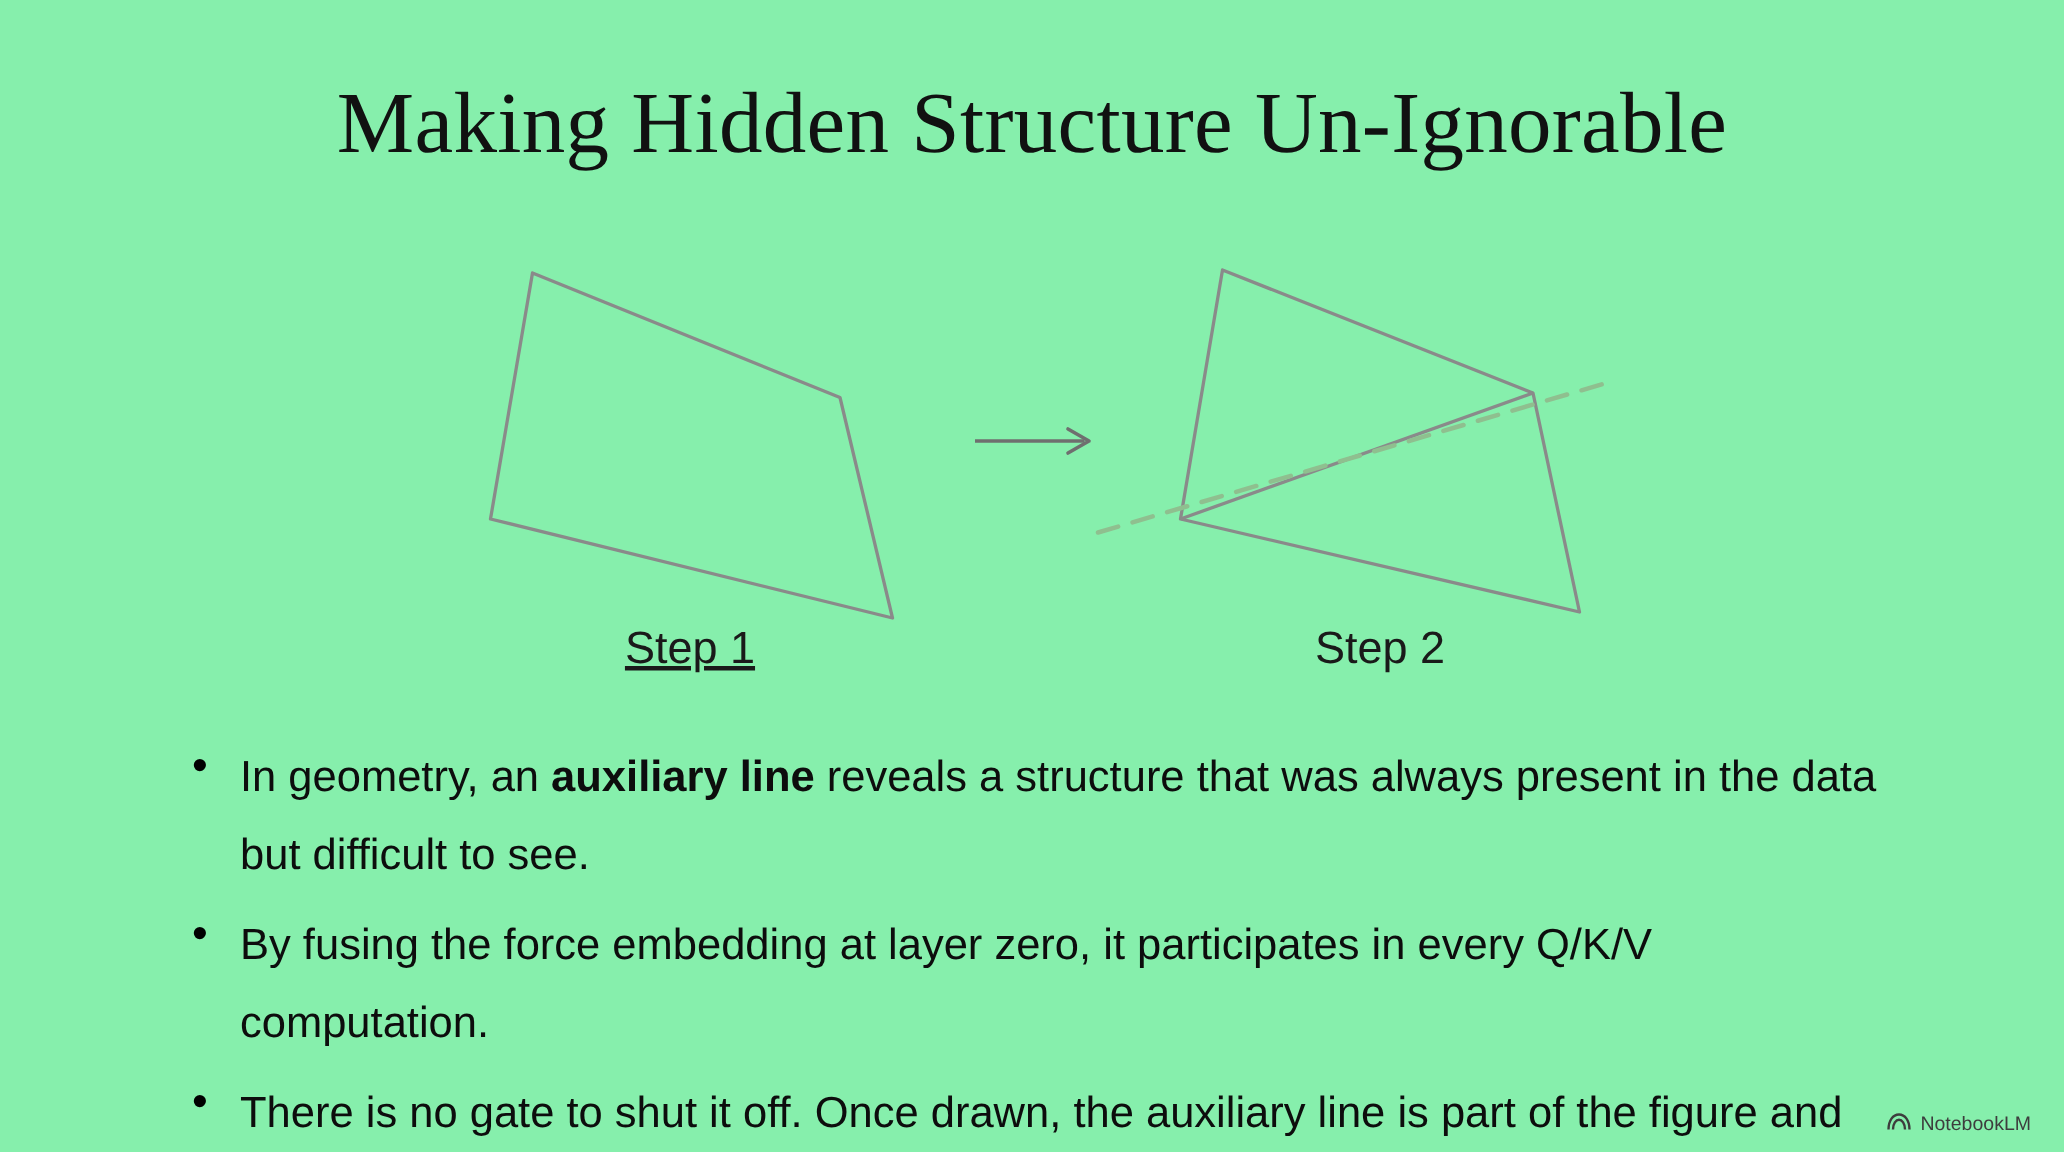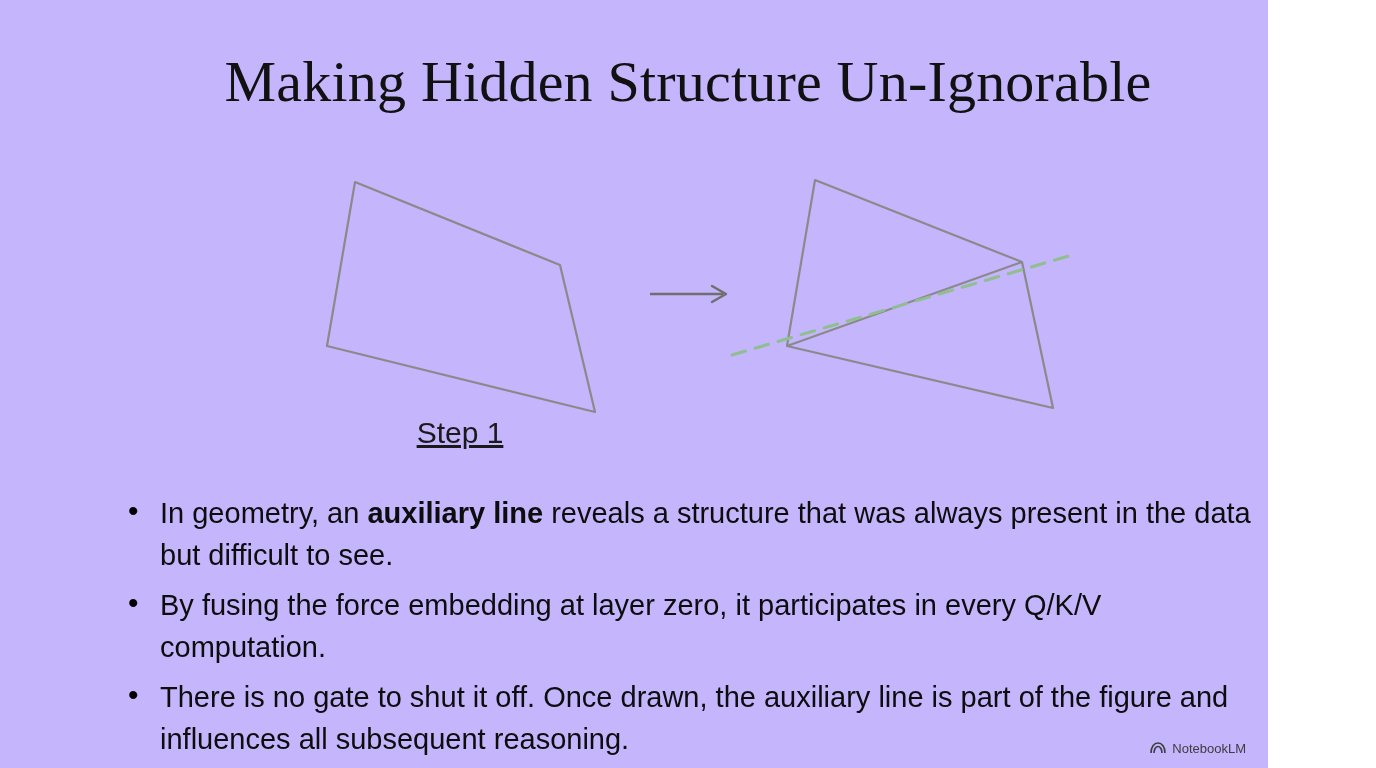--- a/index.html
+++ b/index.html
@@ -10,23 +10,23 @@
   body {
     width: 1376px;
     height: 768px;
     overflow: hidden;
     font-family: "Liberation Sans", sans-serif;
     color: #000000;
     position: relative;
   }
   .slide {
     position: relative;
-    width: 1268px;
+    width: 1376px;
     height: 768px;
-    background: #c4b5fd;
+    background: #86efac;
   }
   .title {
     position: absolute;
     top: 48px;
     left: 0;
     width: 1376px;
     text-align: center;
     font-family: "Liberation Serif", serif;
     font-size: 58px;
     font-weight: 400;
@@ -76,21 +76,21 @@
     flex: 0 0 auto;
     width: 32px;
     font-size: 30px;
     line-height: 38px;
     color: #000;
     text-align: left;
   }
   .bullet-text {
     flex: 1 1 auto;
     font-size: 29px;
-    line-height: 42px;
+    line-height: 52px;
     color: #0d0d0d;
   }
   .bullet-text b {
     font-weight: 700;
   }
   .watermark {
     position: absolute;
     right: 22px;
     bottom: 12px;
     display: flex;
@@ -122,20 +122,21 @@
 
       <polygon points="535,30 742,112 773,258 507,196" fill="none" stroke="#8a8a8a" stroke-width="2.2" stroke-linejoin="round"></polygon>
       <line x1="535" y1="30" x2="773" y2="258" stroke="#8a8a8a" stroke-width="0"></line>
       <line x1="507" y1="196" x2="742" y2="112" stroke="#8a8a8a" stroke-width="2.2"></line>
 
       <line x1="452" y1="205" x2="792" y2="105" stroke="#8fbf8f" stroke-width="3" stroke-dasharray="14 10" stroke-linecap="round"></line>
     </svg>
   </div>
 
   <div class="step-label step1-label">Step 1</div>
+  <div class="step-label step2-label">Step 2</div>
 
   <div class="bullets">
     <div class="bullet">
       <div class="bullet-dot">•</div>
       <div class="bullet-text">
         <span>In geometry, an </span><b>auxiliary line</b><span> reveals a structure that was always present in the data but difficult to see.</span>
       </div>
     </div>
     <div class="bullet">
       <div class="bullet-dot">•</div>

